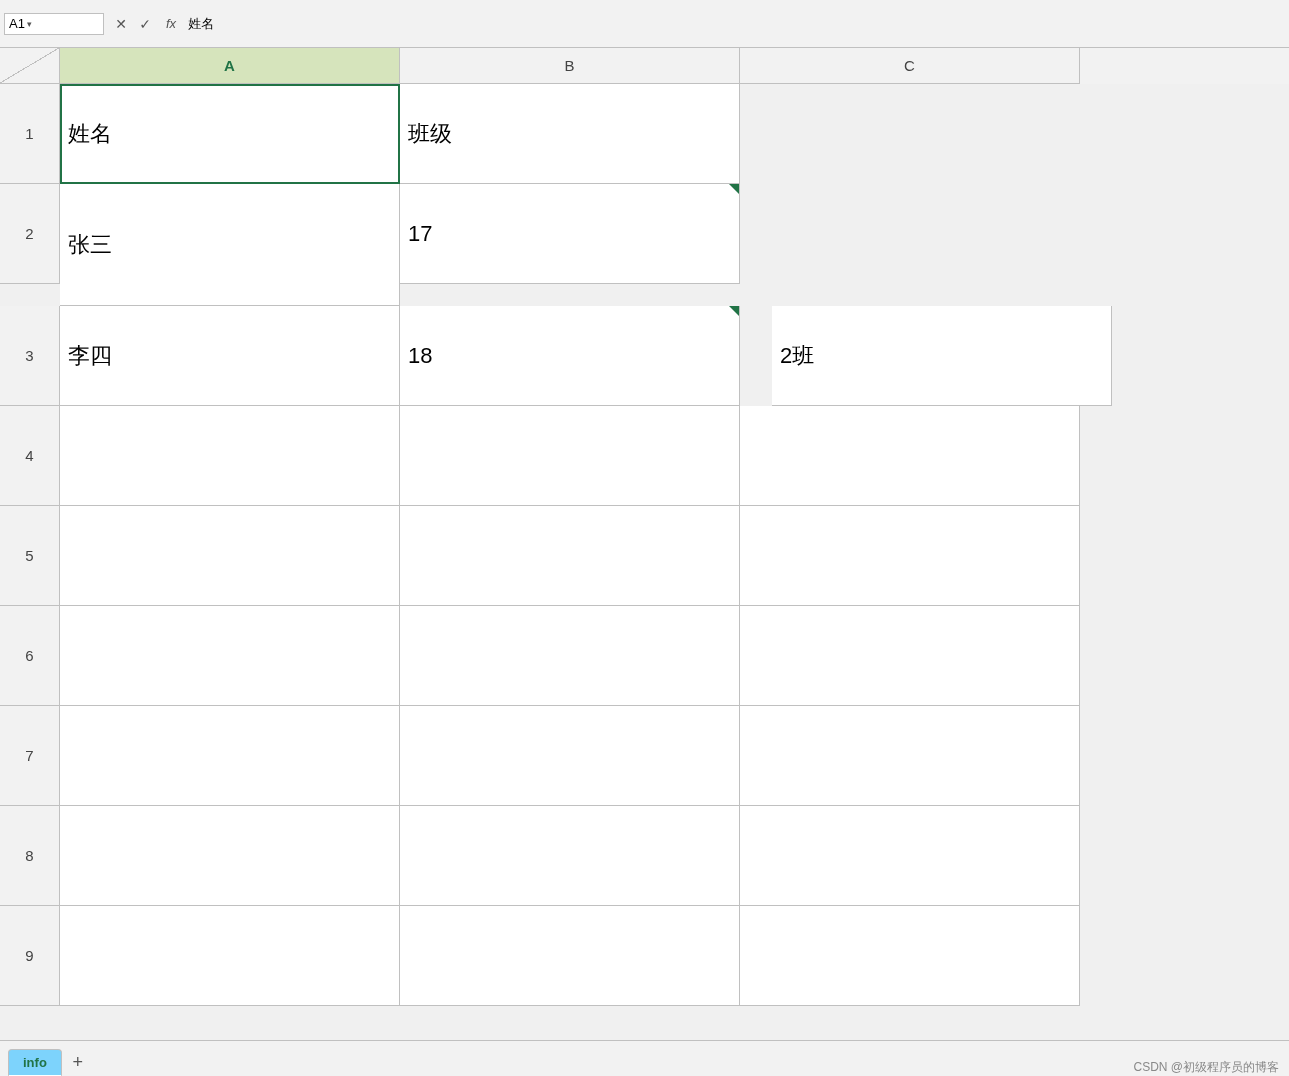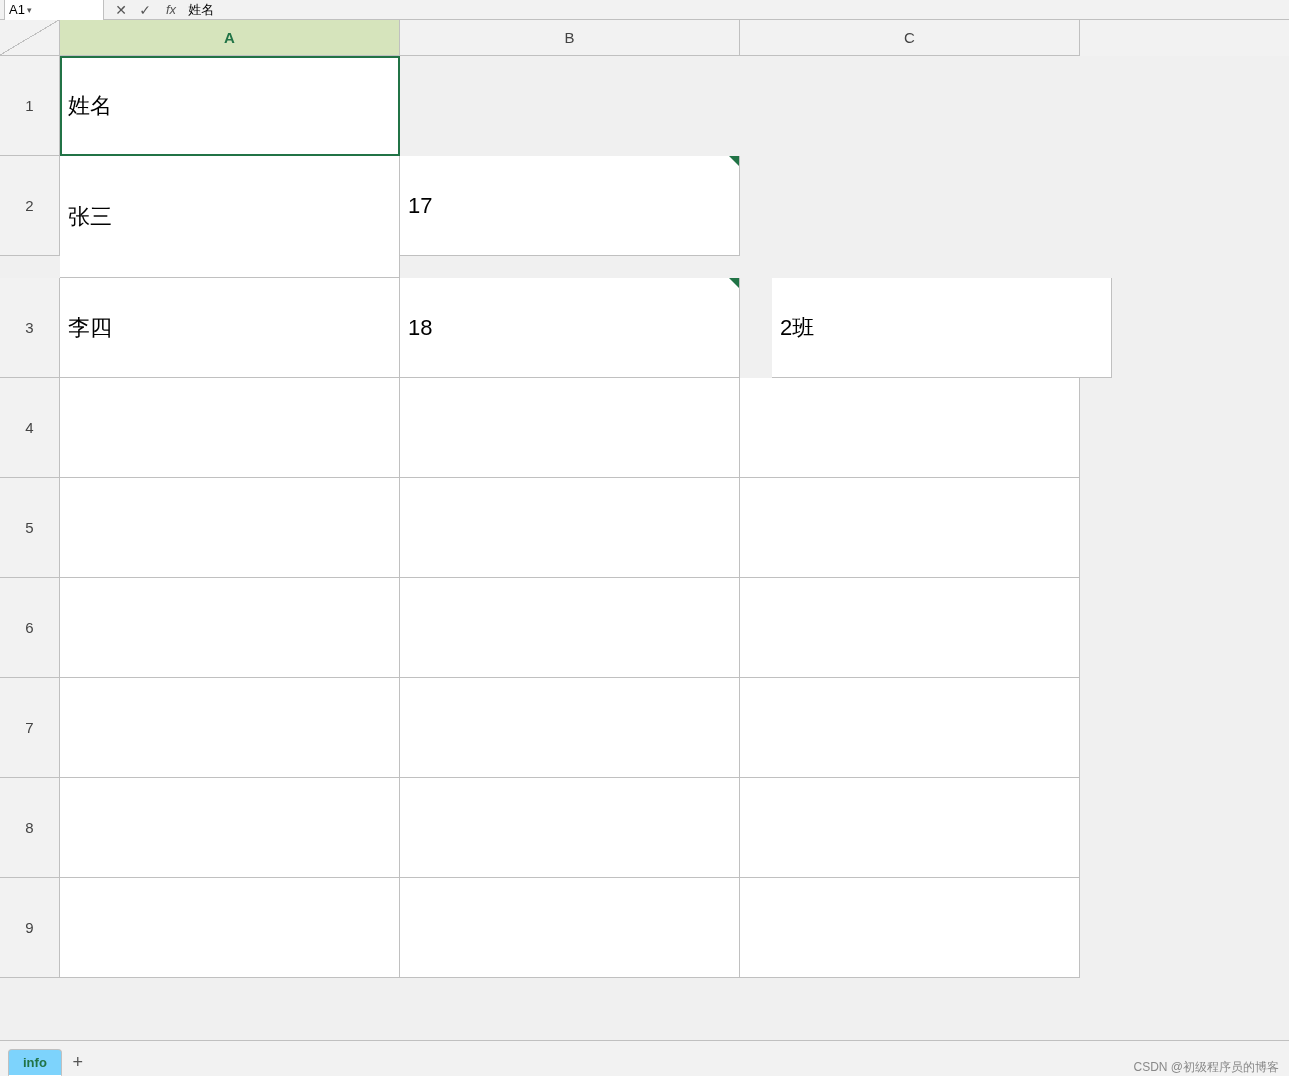--- a/index.html
+++ b/index.html
@@ -13,21 +13,21 @@
       display: flex;
       flex-direction: column;
     }
 
     
     .formula-bar {
       display: flex;
       align-items: center;
       background: #f2f2f2;
       border-bottom: 1px solid #c0c0c0;
-      height: 20px;
+      height: 48px;
       padding: 0 4px;
       gap: 4px;
     }
 
     .cell-ref-box {
       display: flex;
       align-items: center;
       border: 1px solid #c0c0c0;
       background: #fff;
       height: 22px;
@@ -264,20 +264,21 @@
         <div class="col-header" style="width: 340px; min-width: 340px;">B</div>
         <div class="col-header" style="width: 340px; min-width: 340px;">C</div>
       </div>
   </div>
 
   <div class="rows-area">
     <div id="rows-container">
         <div class="spreadsheet-row">
           <div class="row-number" style="height: 100px;">1</div>
           <div class="cell selected" style="width: 340px; min-width: 340px; height: 100px;">姓名</div>
+          <div class="cell" style="width: 340px; min-width: 340px; height: 100px;">班级</div>
         </div>
         <div class="spreadsheet-row">
           <div class="row-number" style="height: 100px;">2</div>
           <div class="cell" style="width: 340px; min-width: 340px; height: 122px;">张三</div>
           <div class="cell" style="width: 340px; min-width: 340px; height: 100px;">17<div class="comment-indicator"></div></div>
         </div>
         <div class="spreadsheet-row">
           <div class="row-number" style="height: 100px;">3</div>
           <div class="cell" style="width: 340px; min-width: 340px; height: 100px;">李四</div>
           <div class="cell" style="width: 340px; min-width: 340px; height: 100px;">18<div class="comment-indicator"></div></div>

